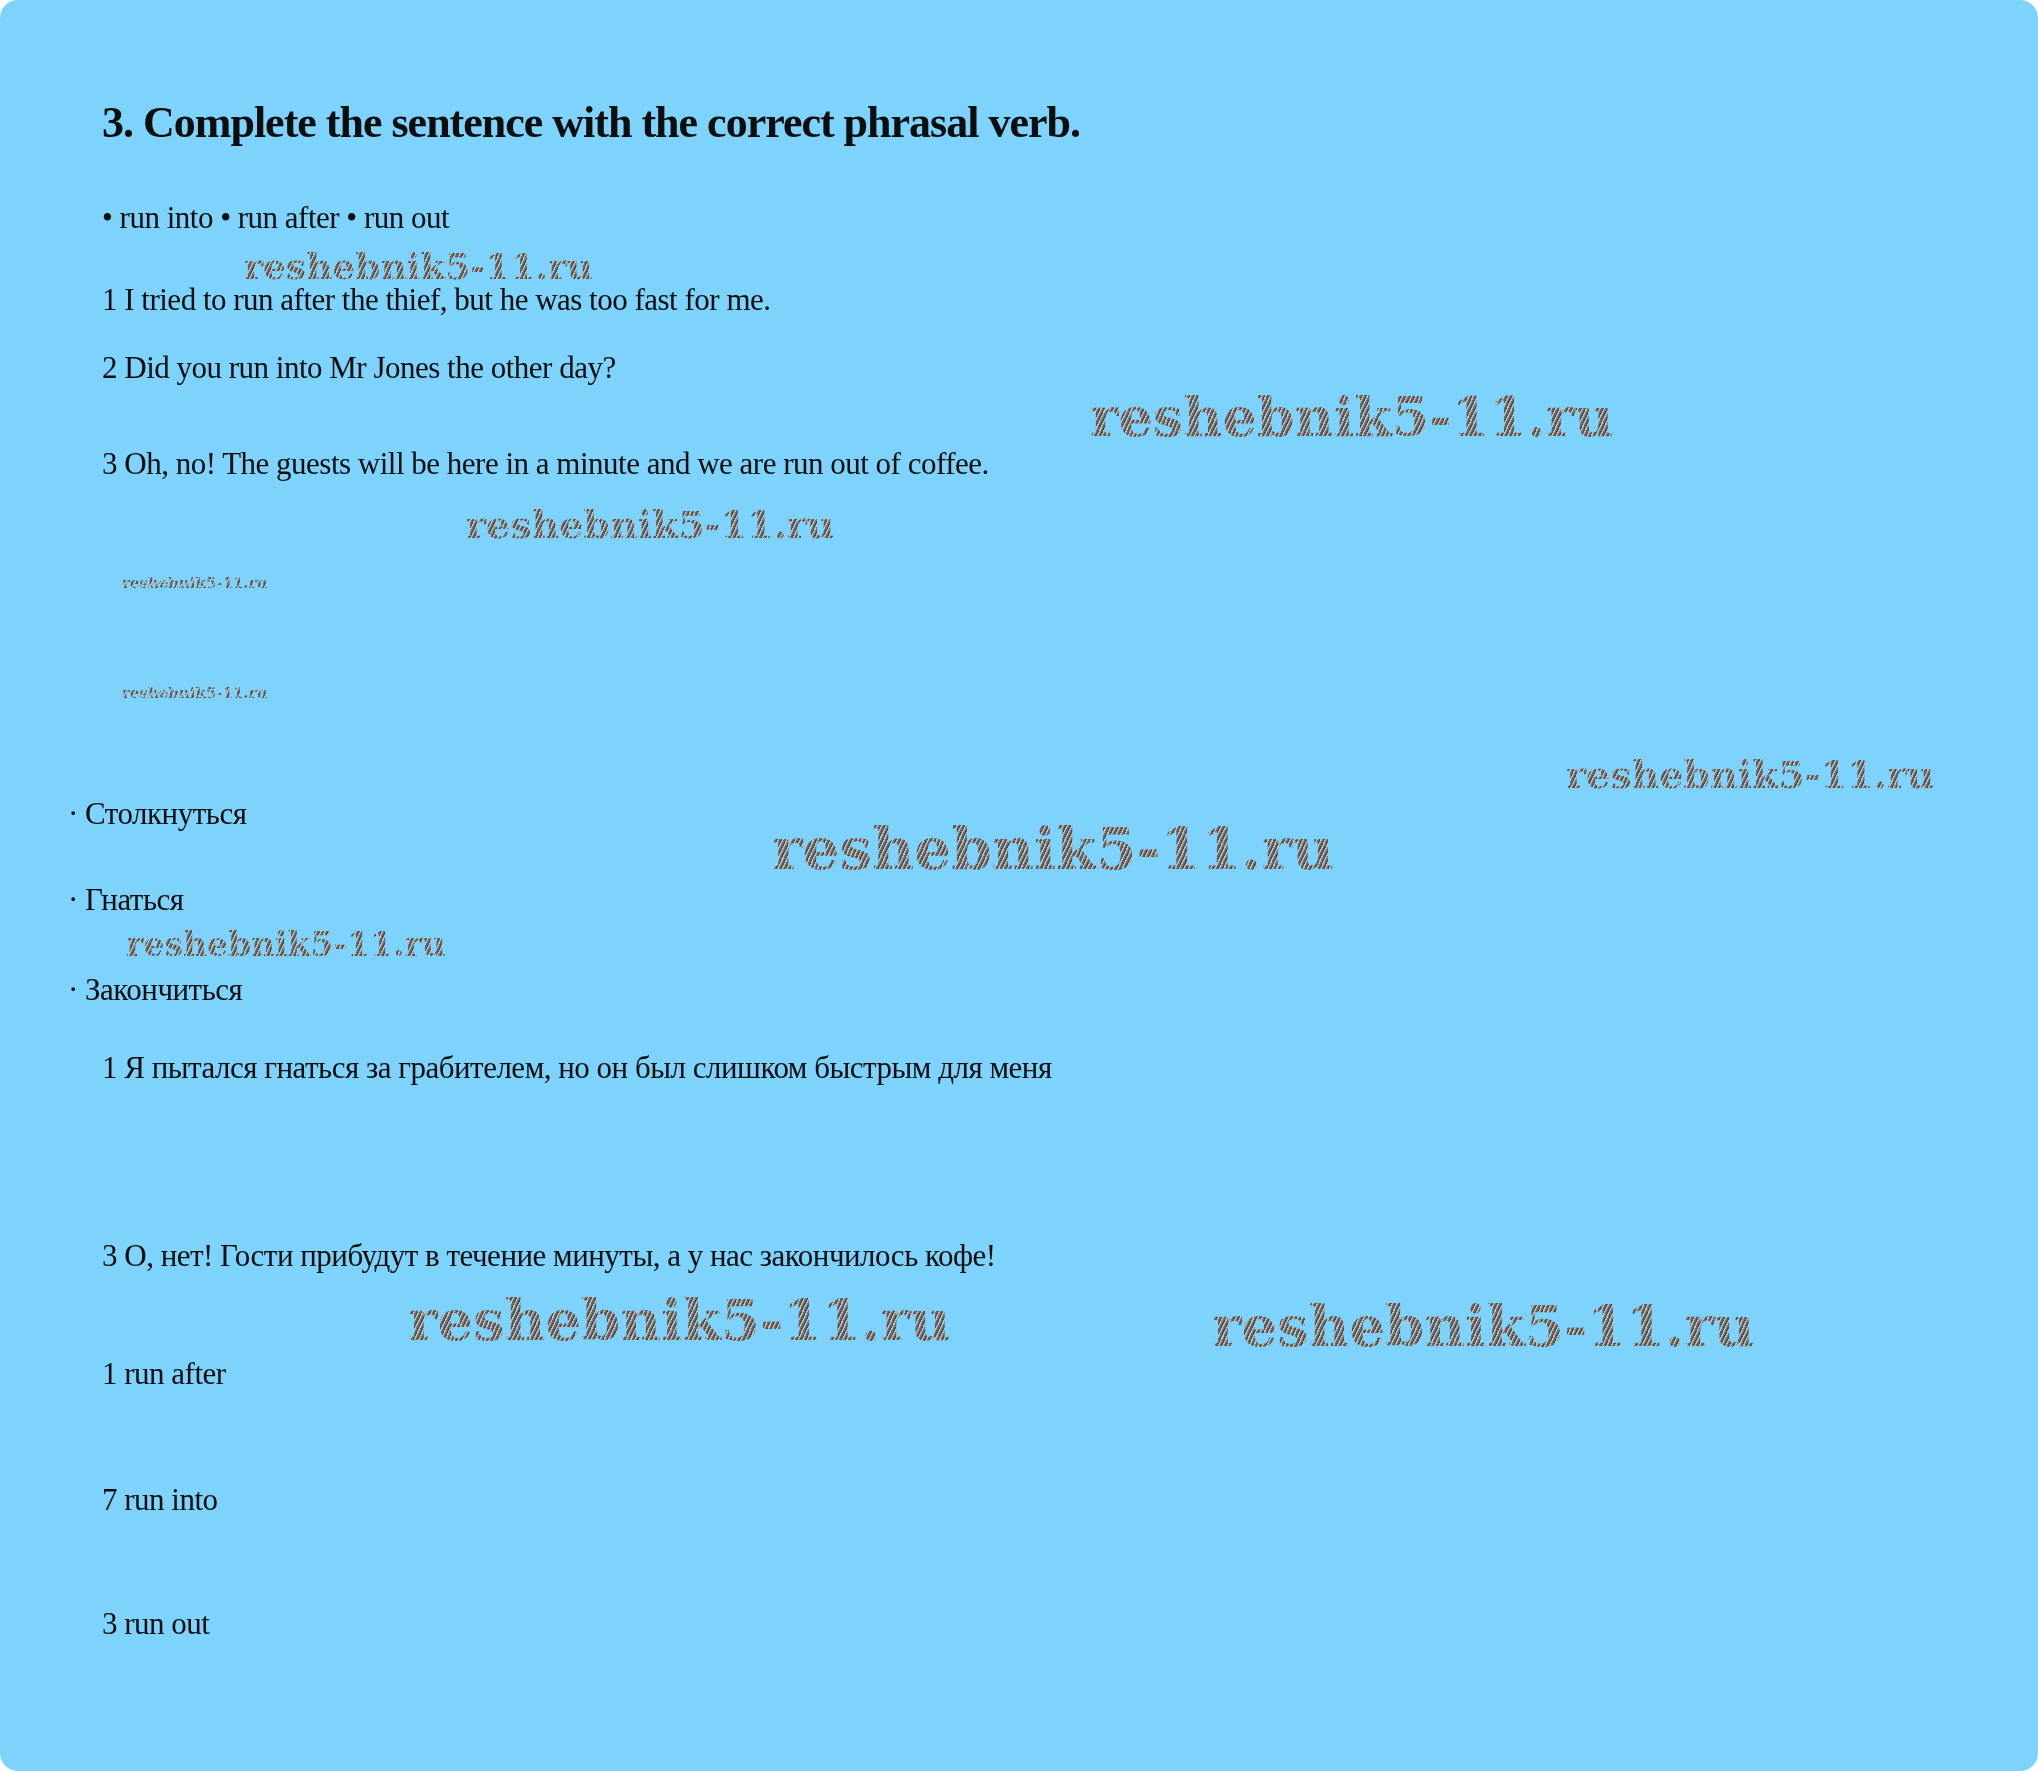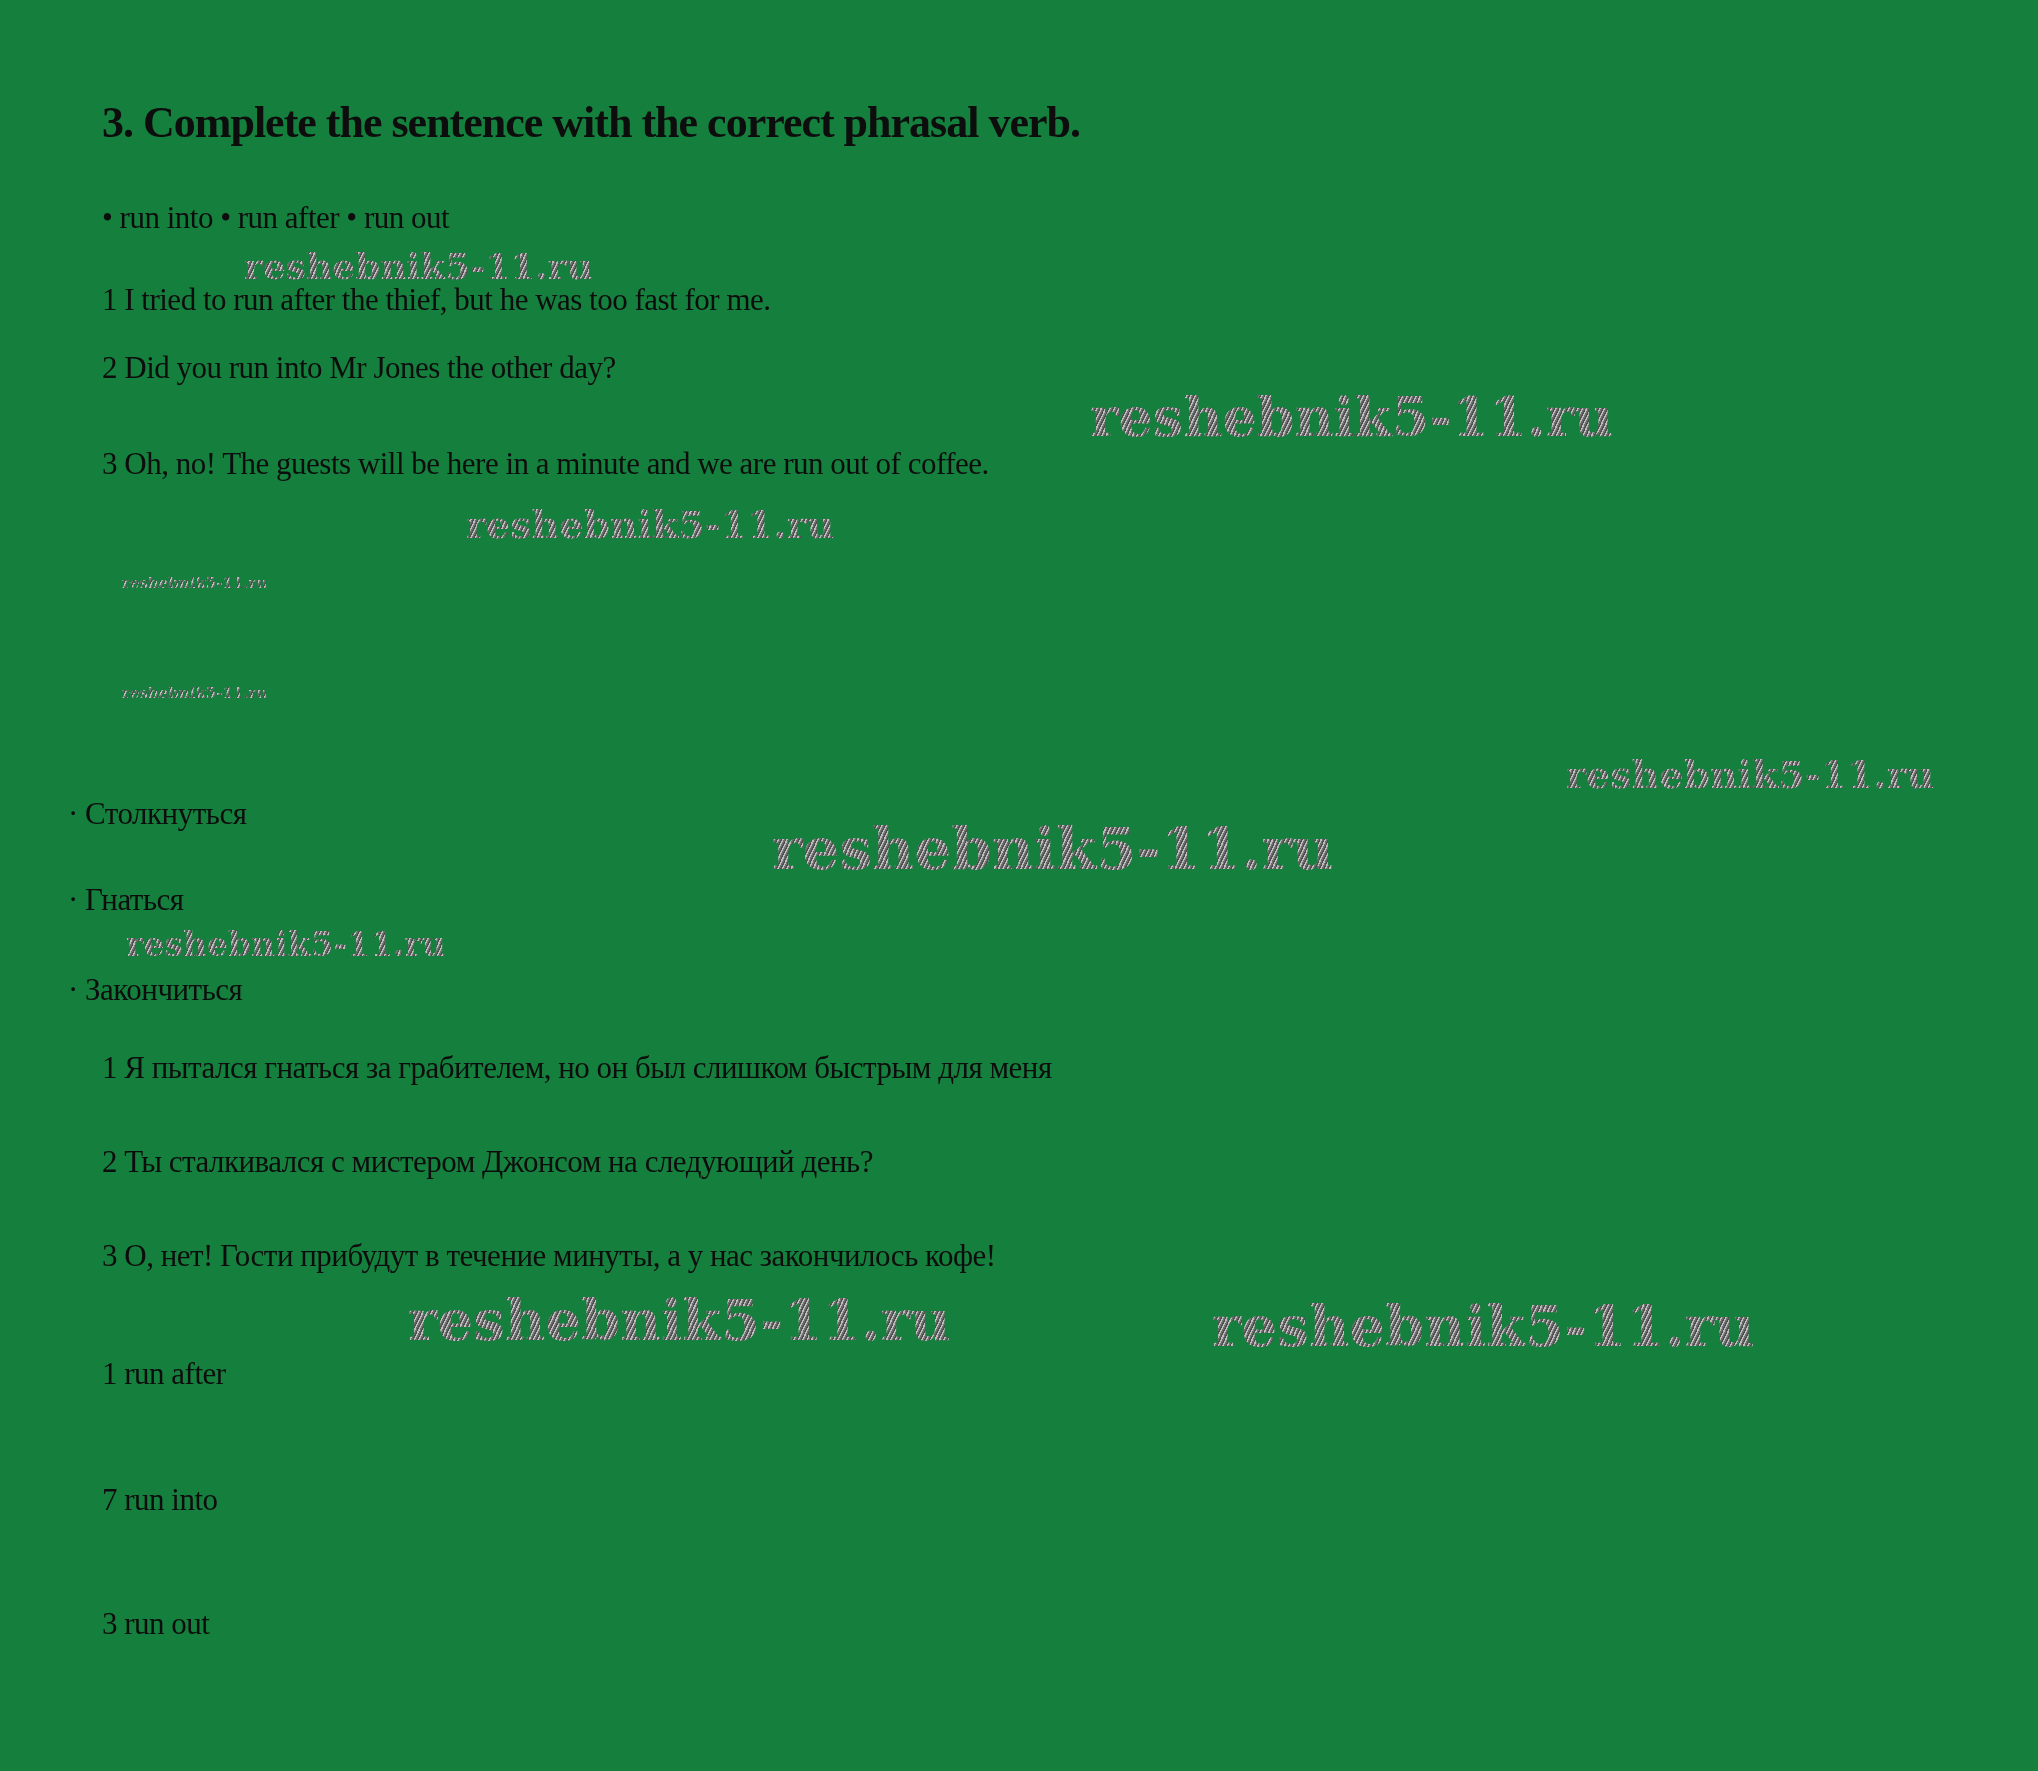--- a/index.html
+++ b/index.html
@@ -1,23 +1,24 @@
 <!DOCTYPE html>
 <html><head>
 <meta charset="utf-8">
 <style>
   html, body { margin: 0; padding: 0; background: #ffffff; }
   .page {
     position: relative;
     width: 2038px;
     height: 1771px;
-    background: #15803d;
+    background: #7dd3fc;
     font-family: "Liberation Serif", "DejaVu Serif", serif;
     color: #0d0d0d;
     overflow: hidden;
+    border-radius: 18px;
   }
   .line {
     position: absolute;
     left: 102px;
     white-space: nowrap;
     line-height: 1.05;
     font-size: 31px;
     letter-spacing: -0.5px;
   }
   .h-en {
@@ -83,21 +84,20 @@
 
 
   <div class="line bullet-item" style="top:798px">· Столкнуться</div>
 
   <div class="line bullet-item" style="top:884px">· Гнаться</div>
 
   <div class="line bullet-item" style="top:974px">· Закончиться</div>
 
   <div class="line" style="top:1052px">1 Я пытался гнаться за грабителем, но он был слишком быстрым для меня</div>
 
-  <div class="line" style="top:1146px">2 Ты сталкивался с мистером Джонсом на следующий день?</div>
 
   <div class="line" style="top:1240px">3 О, нет! Гости прибудут в течение минуты, а у нас закончилось кофе!</div>
 
   <div class="line" style="top:1358px">1 run after</div>
 
   <div class="line" style="top:1484px">7 run into</div>
 
   <div class="line" style="top:1608px">3 run out</div>
 
   <div class="wm wm-a">reshebnik5-11.ru</div>

